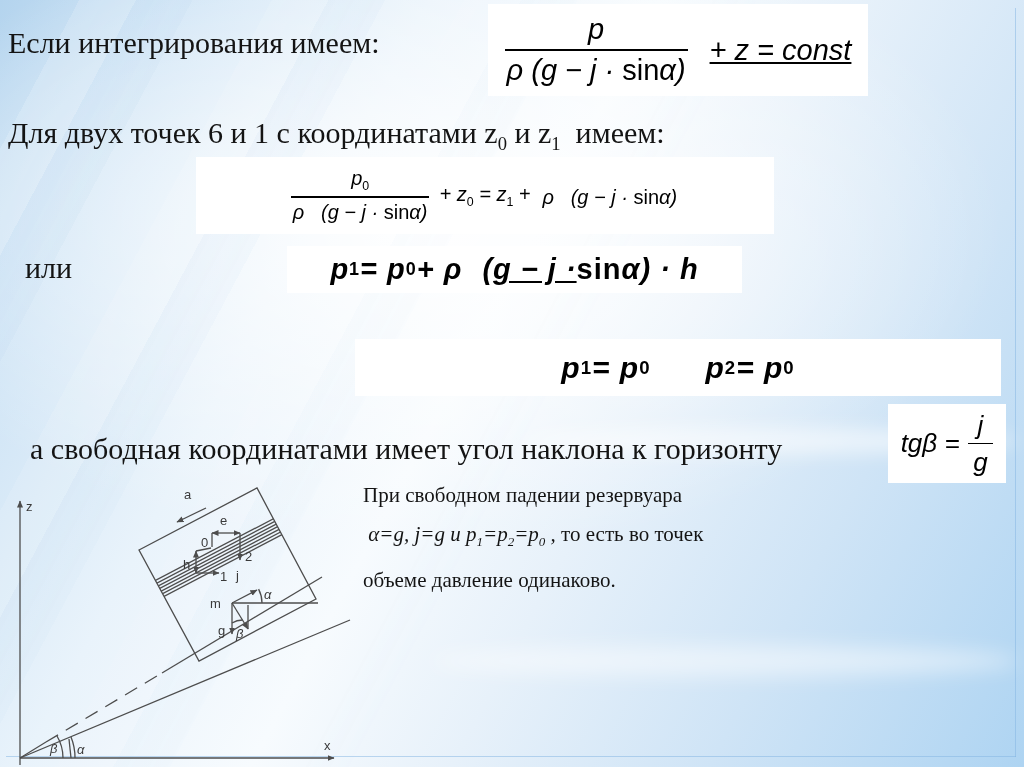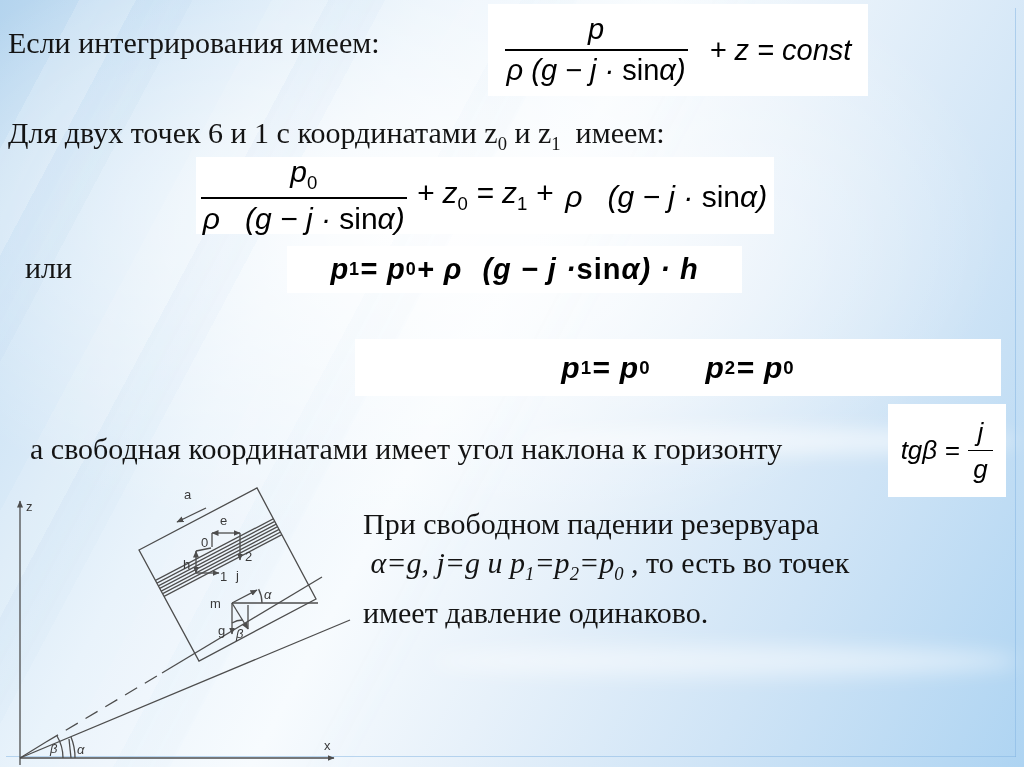--- a/index.html
+++ b/index.html
@@ -21,41 +21,41 @@
   .frame-right{position:absolute;top:8px;bottom:10px;right:8px;width:1px;background:rgba(130,180,225,0.5);}
   .frame-bottom{position:absolute;left:6px;right:8px;bottom:10px;height:1px;background:rgba(130,180,225,0.5);}
 
   .t{position:absolute;font-size:30px;white-space:nowrap;}
   .t sub{font-size:0.62em;}
   .l1{left:8px;top:26px;}
   .l2{left:8px;top:116px;}
   .l3{left:25px;top:251px;}
   .l4{left:20px;top:349px;}
   .l5{left:30px;top:432px;}
-  .para{position:absolute;left:363px;top:504px;width:640px;font-size:30px;line-height:39px;}
+  .para{position:absolute;left:363px;top:476px;width:640px;font-size:21px;line-height:39px;}
   .para .math{font-style:italic;}
   .para sub{font-size:0.62em;font-style:italic;}
 
   .fbox{position:absolute;background:#ffffff;display:flex;align-items:center;justify-content:center;
         font-family:"Liberation Sans","DejaVu Sans",sans-serif;color:#000;white-space:nowrap;}
   .it{font-style:italic;}
   .up{font-style:normal;}
   .fbox sub{font-size:0.62em;font-style:normal;}
   .frac{display:inline-flex;flex-direction:column;align-items:center;vertical-align:middle;}
   .frac .num{align-self:stretch;text-align:center;border-bottom:2px solid #000;padding:0 8px 3px;}
   .frac .den{padding:3px 2px 0;}
   .f1{left:488px;top:4px;width:380px;height:92px;font-size:29px;}
-  .f1 .tail{margin-left:22px;}
-  .f2{left:196px;top:157px;width:578px;height:77px;font-size:30px;}
+  .f1 .tail{margin-left:22px;text-decoration:underline;}
+  .f2{left:196px;top:157px;width:578px;height:77px;font-size:20px;}
   .f2 .mid{margin:0 10px;text-align:right;}
   .f3{left:287px;top:246px;width:455px;height:47px;font-size:29px;font-weight:bold;letter-spacing:1px;}
-  .f3 .gap1{margin-left:20px;}
+  .f3 .gap1{margin-left:20px;text-decoration:underline;}
   .f4{left:355px;top:339px;width:646px;height:57px;font-size:30px;font-weight:bold;letter-spacing:1px;}
   .f4 .gap2{margin-left:55px;}
-  .f5{left:888px;top:404px;width:118px;height:93px;font-size:26px;}
+  .f5{left:888px;top:404px;width:118px;height:79px;font-size:26px;}
   .f5 .frac{margin-left:8px;}
   .f5 .frac .num{border-bottom-width:1.5px;padding:0 10px 2px;}
 
   .diagram{position:absolute;left:0;top:477px;width:356px;height:290px;}
   .diagram svg{display:block;}
   .dg-line{stroke:#4d4d4d;stroke-width:1.3;fill:none;}
   .dg-dash{stroke-dasharray:14 9;}
   .dg-text{font-family:"Liberation Sans","DejaVu Sans",sans-serif;font-size:13px;fill:#3a3a3a;}
   .dg-greek{font-style:italic;}
 </style>
@@ -123,21 +123,21 @@
     <span class="it">tgβ =</span>
     <span class="frac">
       <span class="num it">j</span>
       <span class="den it">g</span>
     </span>
   </div>
 
   <div class="para">
     <span>При свободном падении резервуара</span><br>
     <span class="math"><span>&nbsp;α=g, j=g и p</span><sub>1</sub><span>=p</span><sub>2</sub><span>=p</span><sub>0</sub><span> , </span></span><span>то есть во точек</span><br>
-    <span>имеет давление одинаково.</span>
+    <span>объеме давление одинаково.</span>
   </div>
 
   <div class="diagram">
     <svg width="356" height="290" viewBox="0 0 356 290" xmlns="http://www.w3.org/2000/svg">
       <defs>
         <marker id="ah" markerWidth="9" markerHeight="8" refX="6.5" refY="3" orient="auto-start-reverse" markerUnits="userSpaceOnUse">
           <path d="M0,0 L7,3 L0,6 z" fill="#4d4d4d"></path>
         </marker>
         <clipPath id="rc">
             <polygon points="139,73 257,11 316,122 199,184"></polygon>

